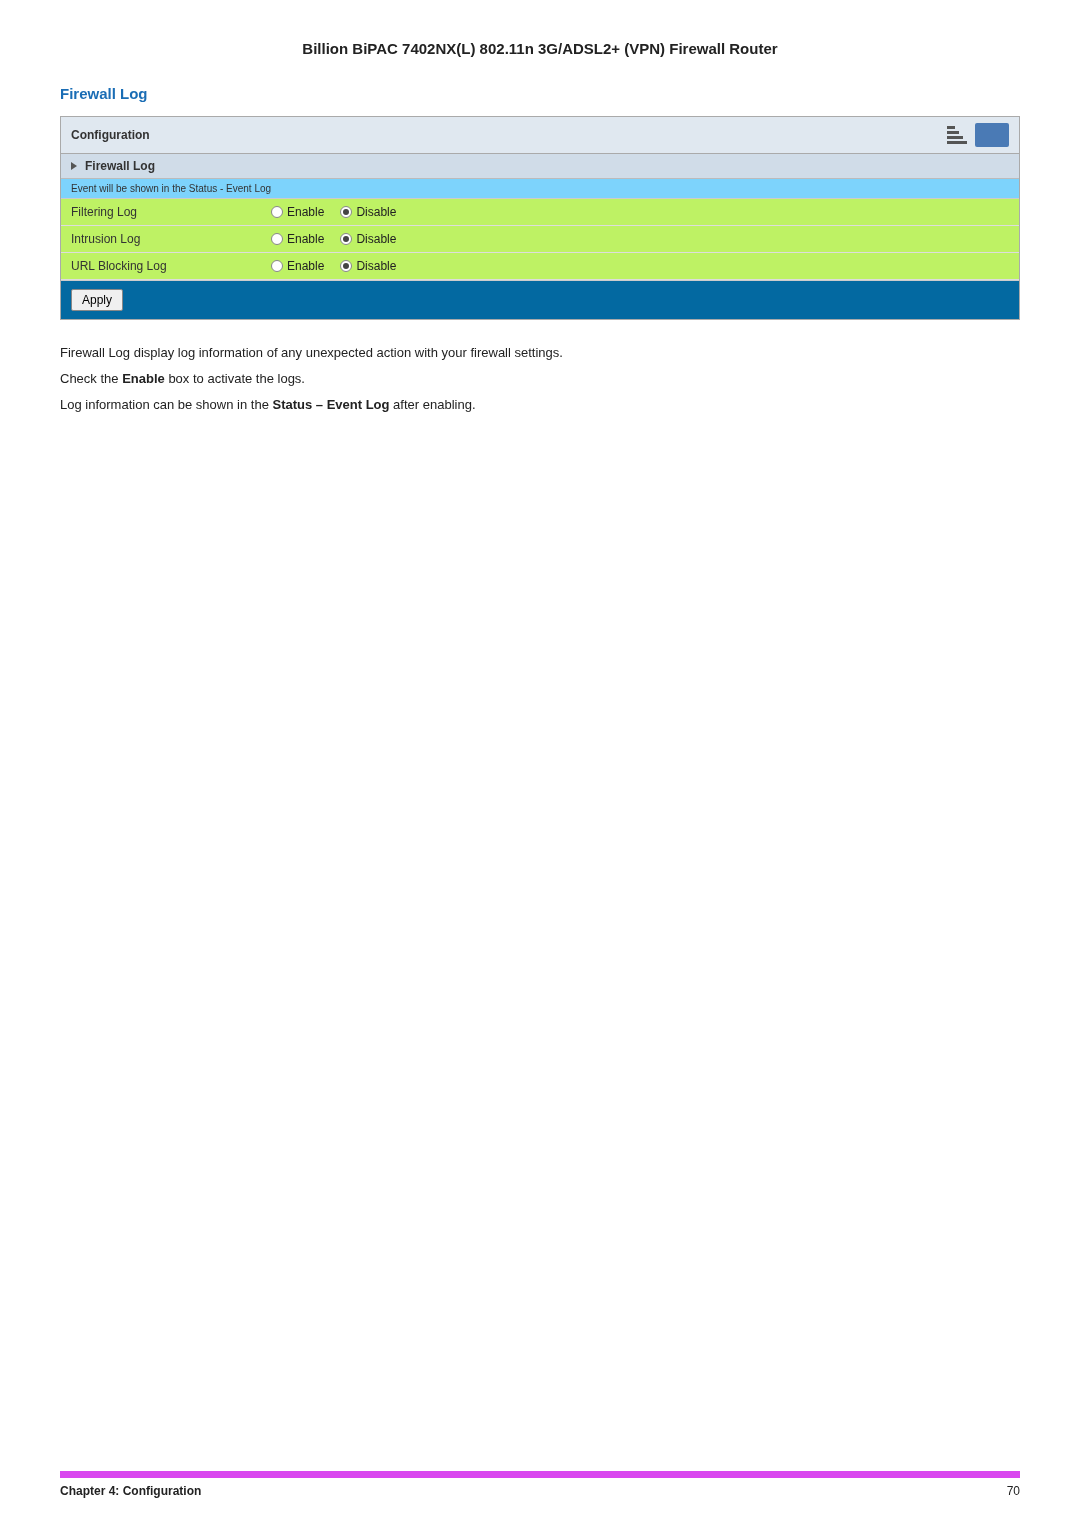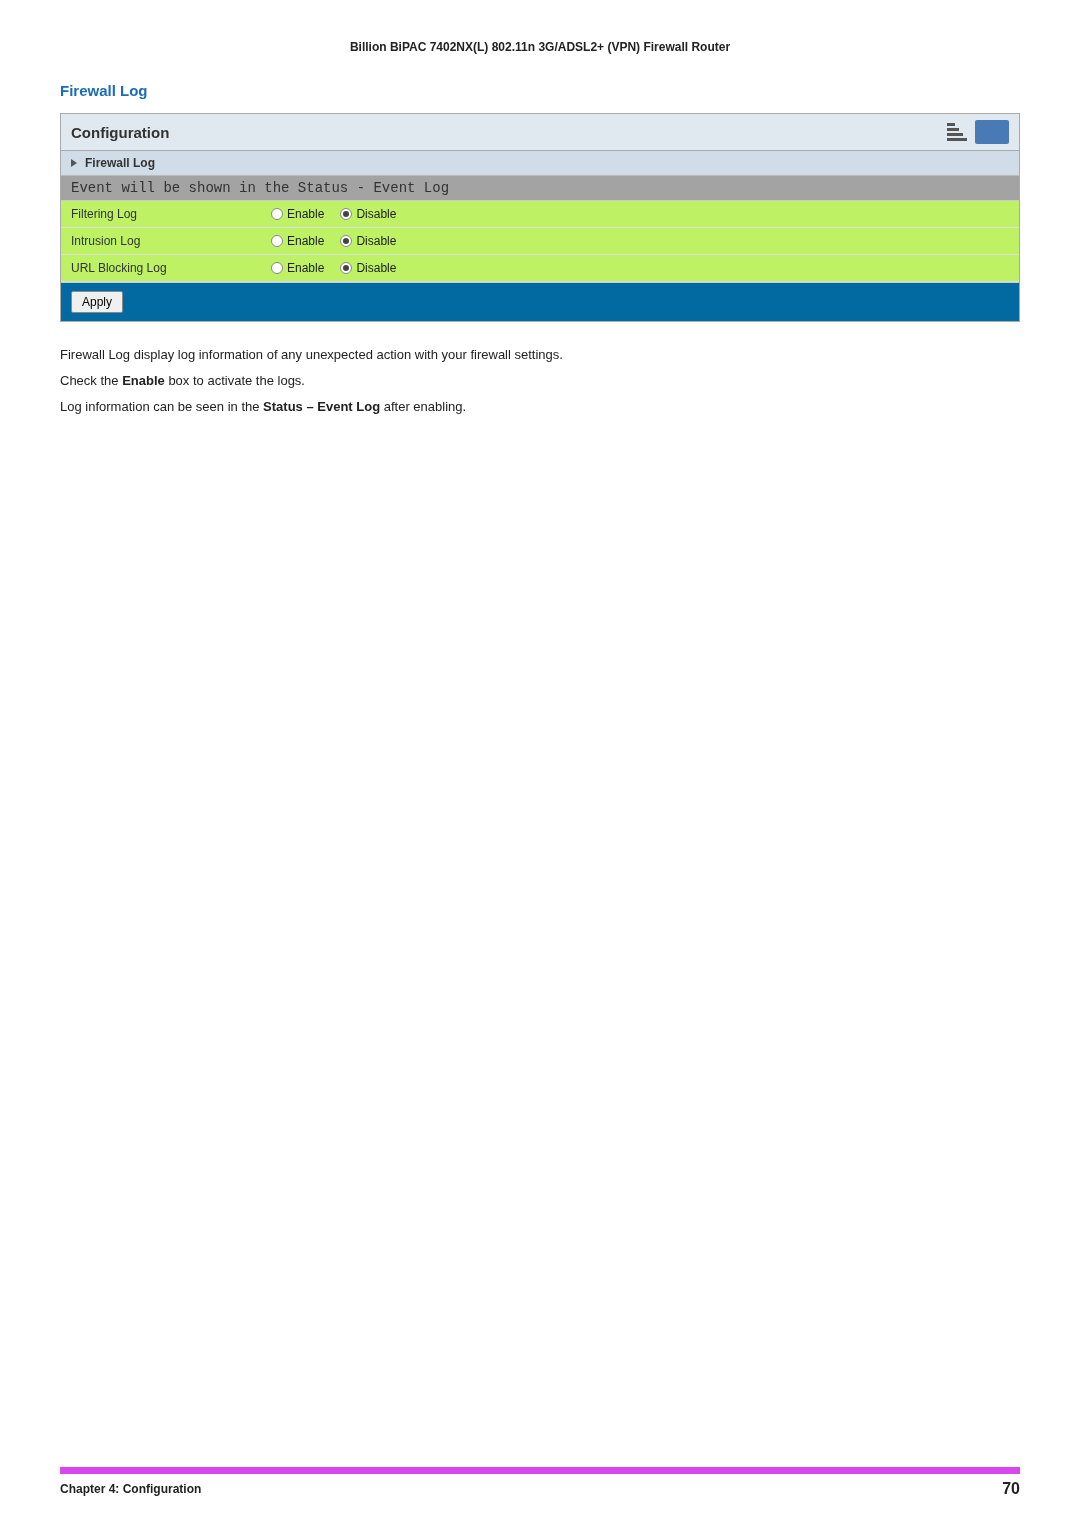--- a/index.html
+++ b/index.html
@@ -13,21 +13,21 @@
       position: relative;
     }
 
     .page-wrapper {
       padding: 40px 60px 80px 60px;
     }
 
     .page-header {
       text-align: center;
       font-weight: bold;
-      font-size: 12px;
+      font-size: 15px;
       margin-bottom: 28px;
     }
 
     .section-title {
       color: #1a6db5;
       font-size: 15px;
       font-weight: bold;
       margin-bottom: 14px;
     }
 
@@ -40,21 +40,21 @@
     .config-panel-header {
       background: #e0e8f0;
       border-bottom: 1px solid #aaa;
       padding: 6px 10px;
       display: flex;
       align-items: center;
       justify-content: space-between;
     }
 
     .config-panel-header-left {
-      font-size: 15px;
+      font-size: 12px;
       font-weight: bold;
       color: #333;
     }
 
     .router-icon {
       display: flex;
       align-items: center;
       gap: 4px;
     }
 
@@ -103,26 +103,25 @@
       display: inline-block;
       width: 0;
       height: 0;
       border-top: 4px solid transparent;
       border-bottom: 4px solid transparent;
       border-left: 6px solid #555;
       margin-right: 4px;
     }
 
     .event-note {
-      background: #a3a3a3;
+      background: #7dd3fc;
       padding: 4px 10px;
-      font-size: 14px;
+      font-size: 10px;
       color: #333;
       border-bottom: 1px solid #ccc;
-      font-family: Liberation Mono, monospace;
     }
 
     .form-row {
       display: flex;
       align-items: center;
       padding: 6px 10px;
       border-bottom: 1px solid #ddd;
       background: #bef264;
     }
 
@@ -211,22 +210,22 @@
       border-top: 7px solid #d946ef;
       padding-top: 6px;
       display: flex;
       justify-content: space-between;
       align-items: center;
       font-size: 12px;
       font-weight: bold;
     }
 
     .page-number {
-      font-size: 16px;
-      font-weight: bold;
+      font-size: 12px;
+      font-weight: normal;
     }
   </style>
 </head>
 <body>
 
 <div class="page-wrapper">
 
   <div class="page-header">Billion BiPAC 7402NX(L) 802.11n 3G/ADSL2+ (VPN) Firewall Router</div>
 
   <div class="section-title">Firewall Log</div>
@@ -303,21 +302,21 @@
 
     </div>
   </div>
 
   <div class="description-block">
     <p>Firewall Log display log information of any unexpected action with your firewall settings.</p>
     <p>
       <span>Check the </span><strong>Enable</strong><span> box to activate the logs.</span>
     </p>
     <p>
-      <span>Log information can be seen in the </span><strong>Status – Event Log</strong><span> after enabling.</span>
+      <span>Log information can be shown in the </span><strong>Status – Event Log</strong><span> after enabling.</span>
     </p>
   </div>
 
 </div>
 
 <div class="page-footer">
   <span>Chapter 4: Configuration</span>
   <span class="page-number">70</span>
 </div>
 

